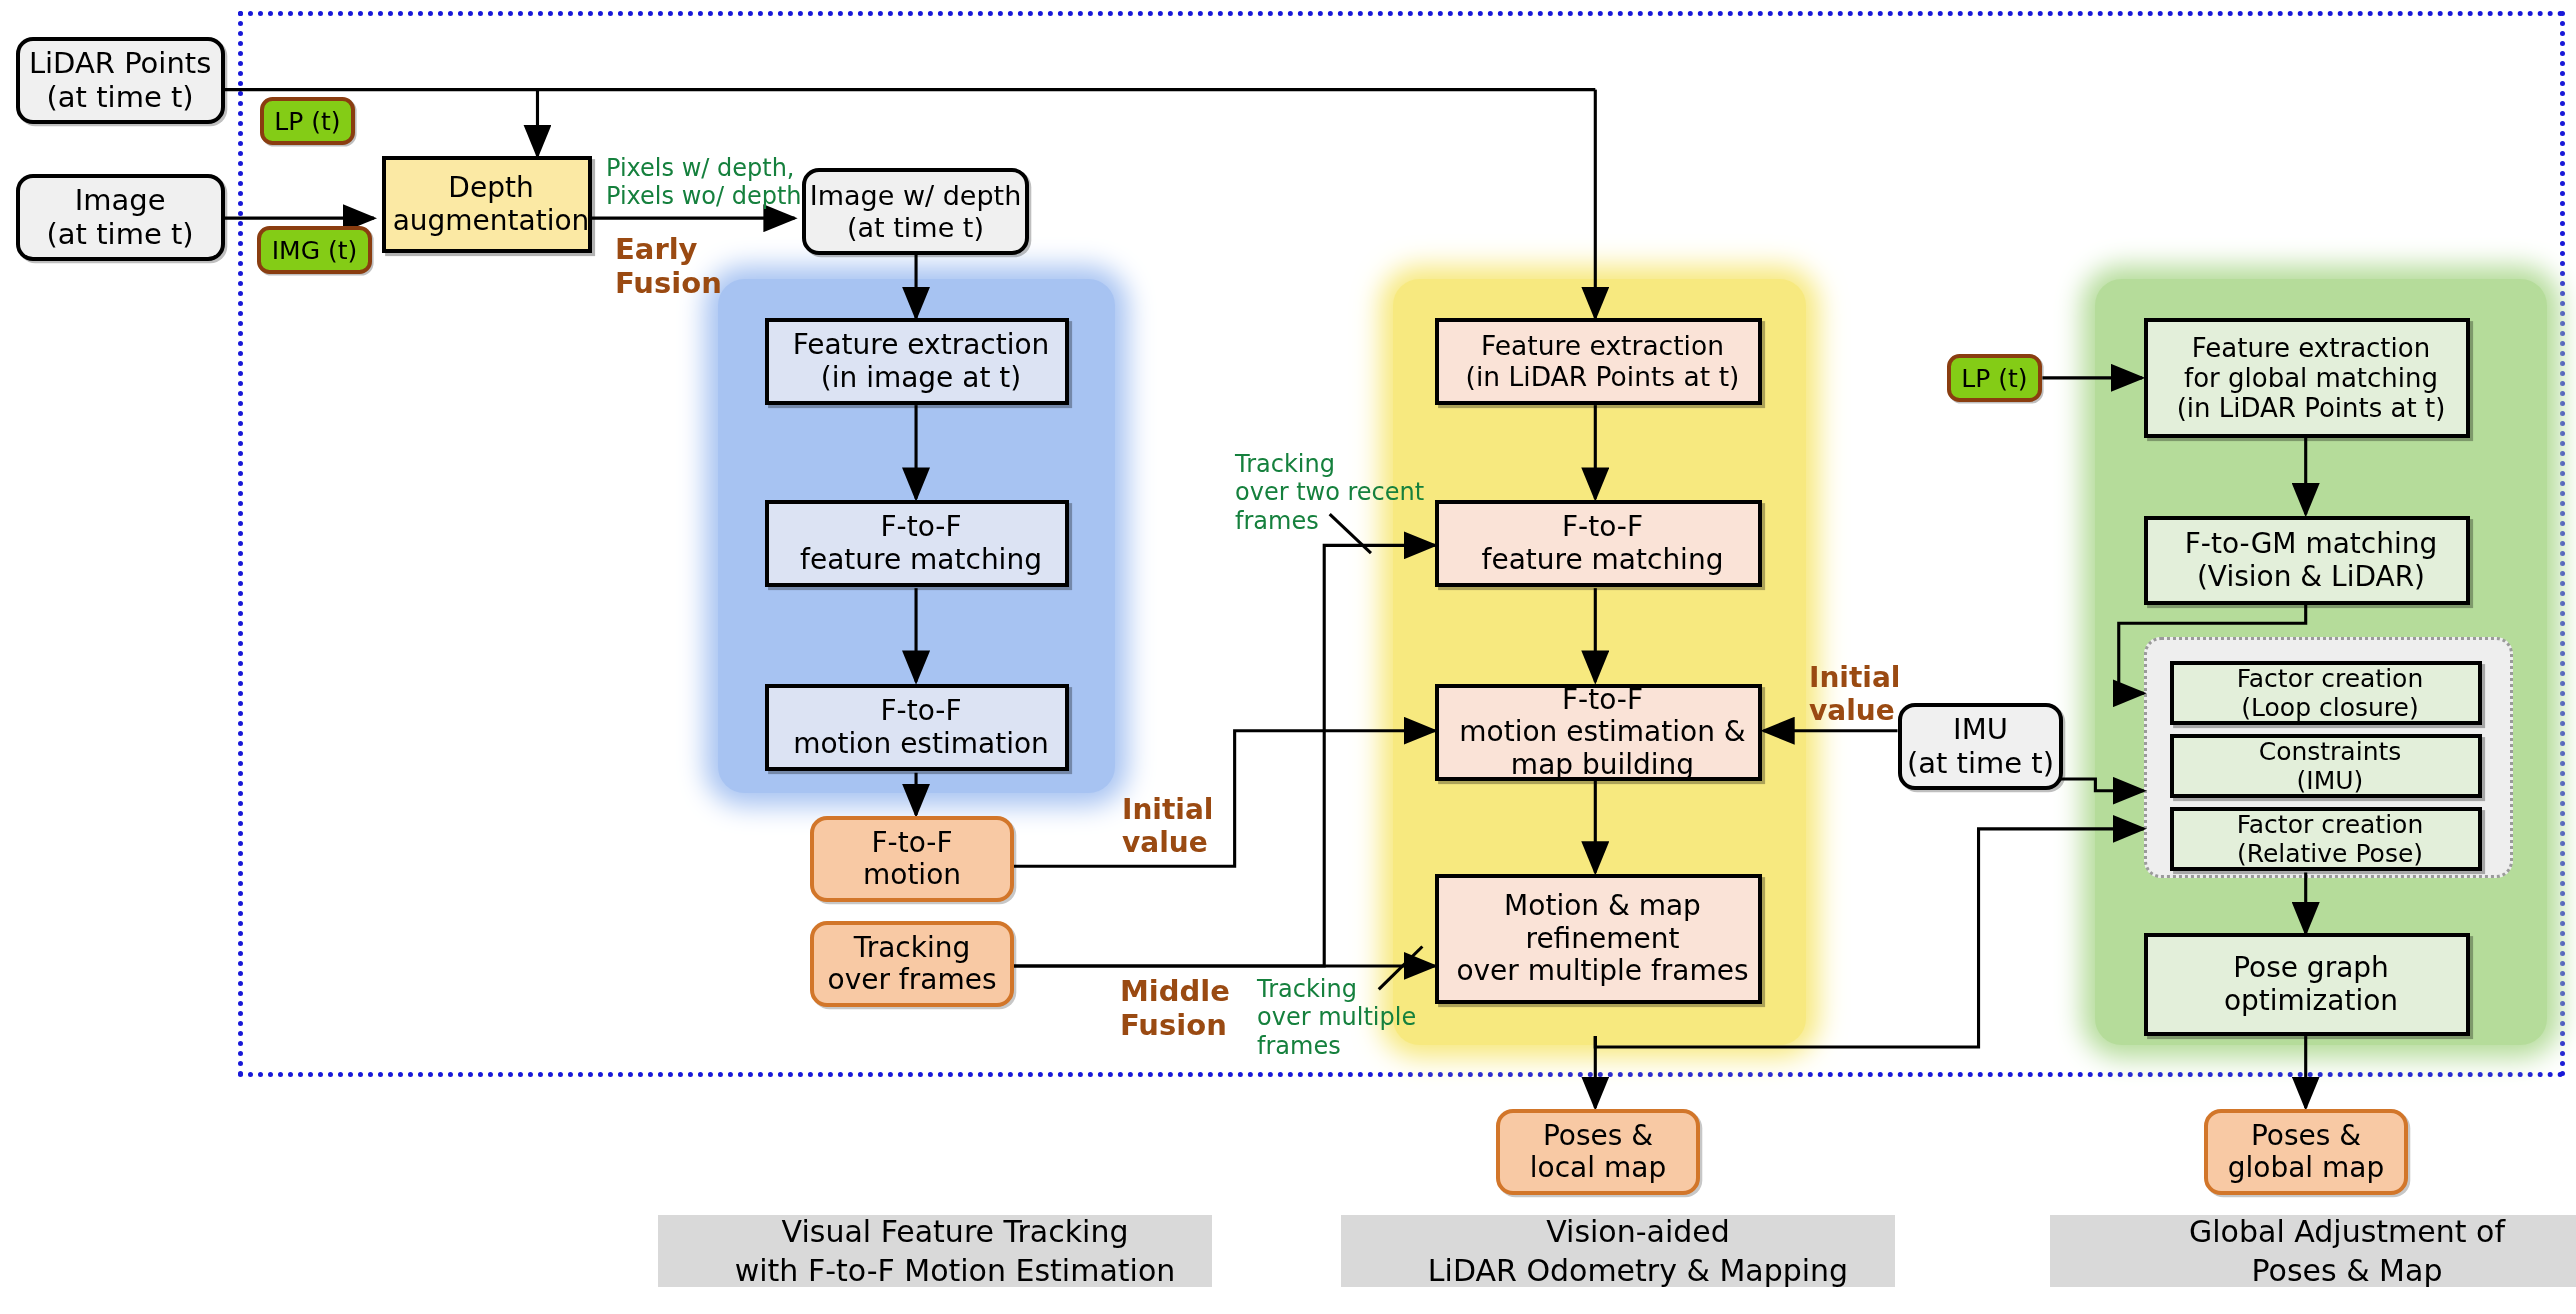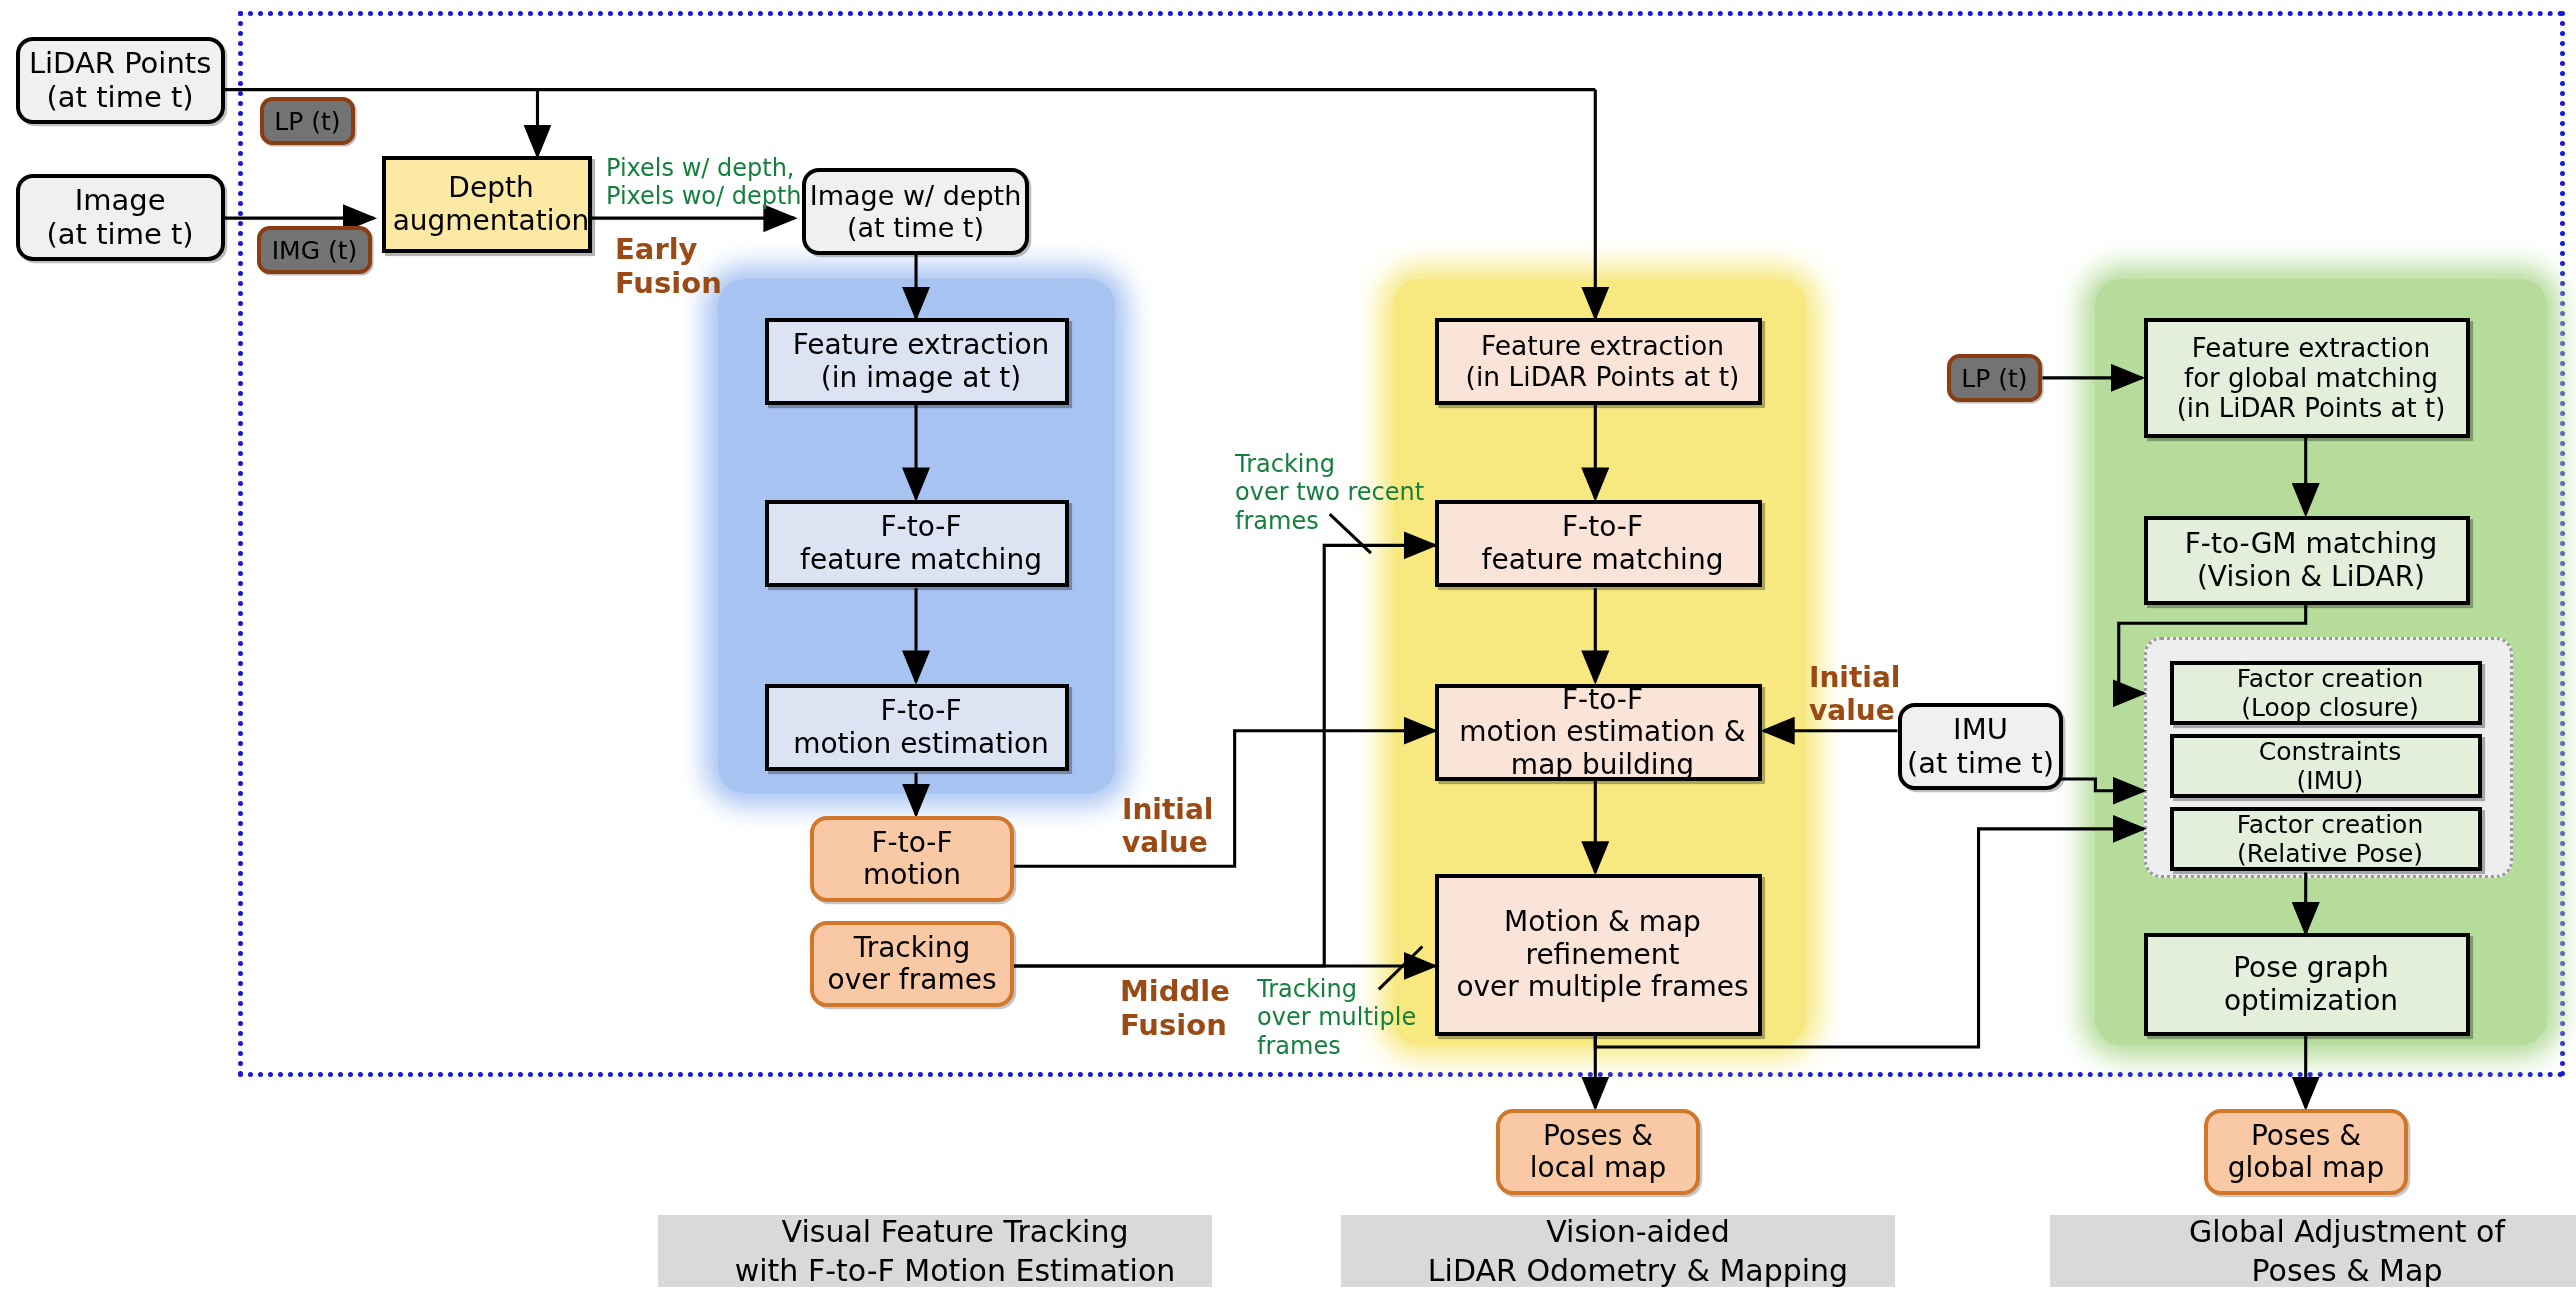--- a/index.html
+++ b/index.html
@@ -9,21 +9,21 @@
   
   .node{position:absolute;box-sizing:border-box;display:flex;align-items:center;
         justify-content:center;text-align:center;color:#000;line-height:1.16;
         white-space:pre-line;z-index:6;}
 
   
   .io{background:#f0f0f0;border:4.7px solid #000;border-radius:17px;font-size:29px;
       box-shadow:2.3px 2.3px 0 rgba(0,0,0,.25);}
 
   
-  .tag{background:#737373;border:4.7px solid #8a3d10;border-radius:12.5px;font-size:25px;
+  .tag{background:#84cc16;border:4.7px solid #8a3d10;border-radius:12.5px;font-size:25px;
        box-shadow:1.6px 1.6px 0 rgba(0,0,0,.25);}
 
   
   .proc{border:4.7px solid #000;font-size:28px;box-shadow:3.1px 3.1px 0 rgba(0,0,0,.3);padding-left:8px;}
   .proc.blue{background:#dce3f3;}
   .proc.yellow{background:#fae3d7;}
   .proc.green{background:#e3efda;}
   .proc.depth{background:#fbe9a4;}
 
   
@@ -165,21 +165,21 @@
   <div class="node proc yellow" style="left:1435px;top:318px;width:327px;height:87px;font-size:26.5px;">Feature extraction
 (in LiDAR Points at t)</div>
 
   <div class="node proc yellow" style="left:1435px;top:500px;width:327px;height:87px;">F-to-F
 feature matching</div>
 
   <div class="node proc yellow" style="left:1435px;top:684px;width:327px;height:97px;">F-to-F
 motion estimation &amp;
 map building</div>
 
-  <div class="node proc yellow" style="left:1435px;top:874px;width:327px;height:162px;">Motion &amp; map
+  <div class="node proc yellow" style="left:1435px;top:874px;width:327px;height:130px;">Motion &amp; map
 refinement
 over multiple frames</div>
 
   <div class="node res" style="left:1496px;top:1109px;width:204px;height:86px;">Poses &amp;
 local map</div>
 
   <div class="node proc green" style="left:2144px;top:318px;width:326px;height:120px;font-size:26px;">Feature extraction
 for global matching
 (in LiDAR Points at t)</div>
 

